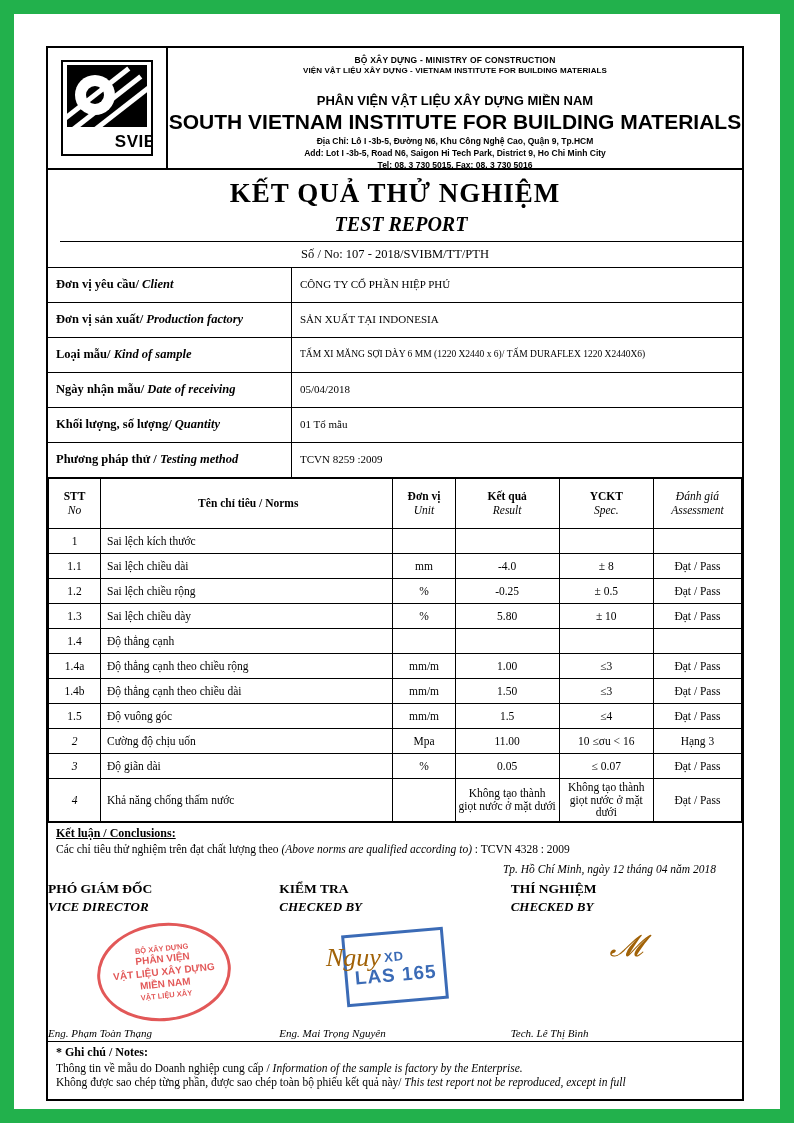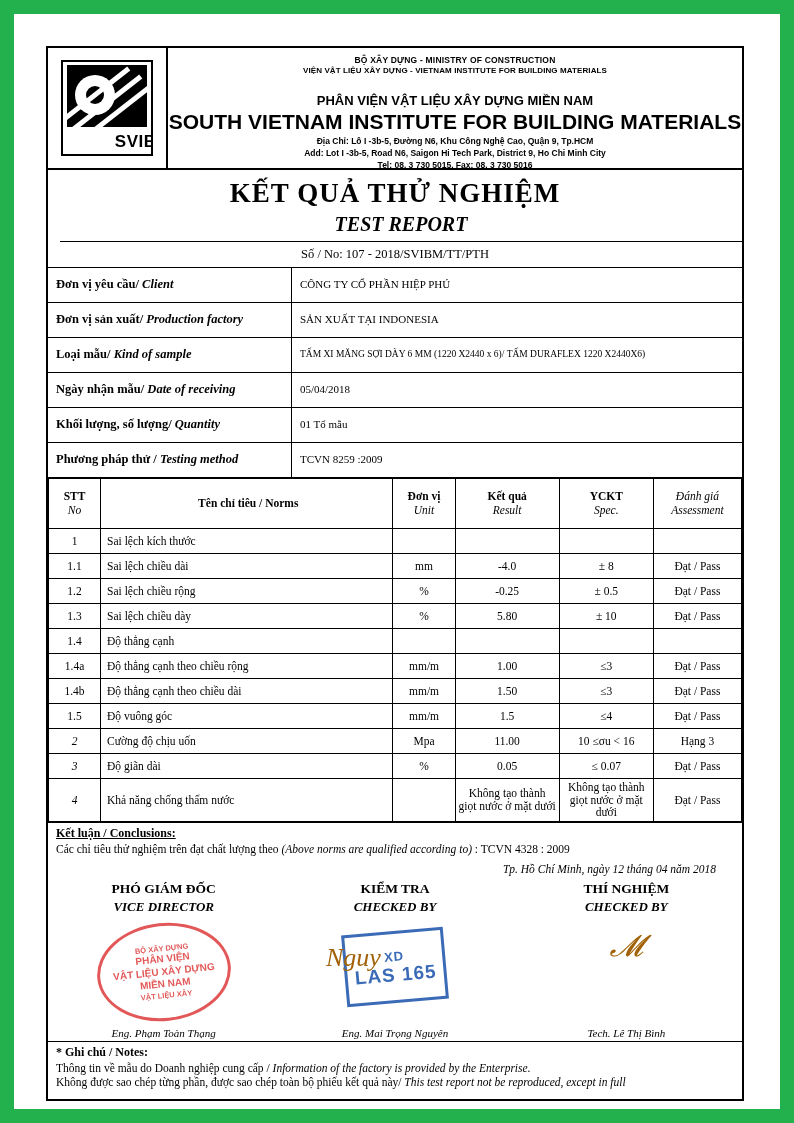--- a/index.html
+++ b/index.html
@@ -256,21 +256,20 @@
     padding: 6px 26px 0 0;
   }
   .sig-row {
     display: flex;
     padding-top: 6px;
     position: relative;
     height: 160px;
   }
   .sig-col {
     flex: 1;
-    text-align: center;
     position: relative;
   }
   .sig-title {
     font-size: 13.5px;
     font-weight: bold;
     font-family: "Liberation Serif", serif;
   }
   .sig-title-en {
     font-size: 13px;
     font-weight: bold;
@@ -565,18 +564,18 @@
       <div class="sig-col">
         <div class="sig-title">THÍ NGHIỆM</div>
         <div class="sig-title-en">CHECKED BY</div>
         <div class="scribble small" style="top:48px;">𝓜</div>
         <div class="sig-name">Tech. Lê Thị Bình</div>
       </div>
     </div>
 
     <div class="notes">
       <div class="notes-title">* Ghi chú / Notes:</div>
-      <div class="notes-line"><span>Thông tin về mẫu do Doanh nghiệp cung cấp / </span><i>Information of the factory is provided by the Enterprise.</i></div>
+      <div class="notes-line"><span>Thông tin về mẫu do Doanh nghiệp cung cấp / </span><i>Information of the sample is factory by the Enterprise.</i></div>
       <div class="notes-line"><span>Không được sao chép từng phần, được sao chép toàn bộ phiếu kết quả này/ </span><i>This test report not be reproduced, except in full</i></div>
     </div>
 
   </div>
 </div>
 
 </body></html>

